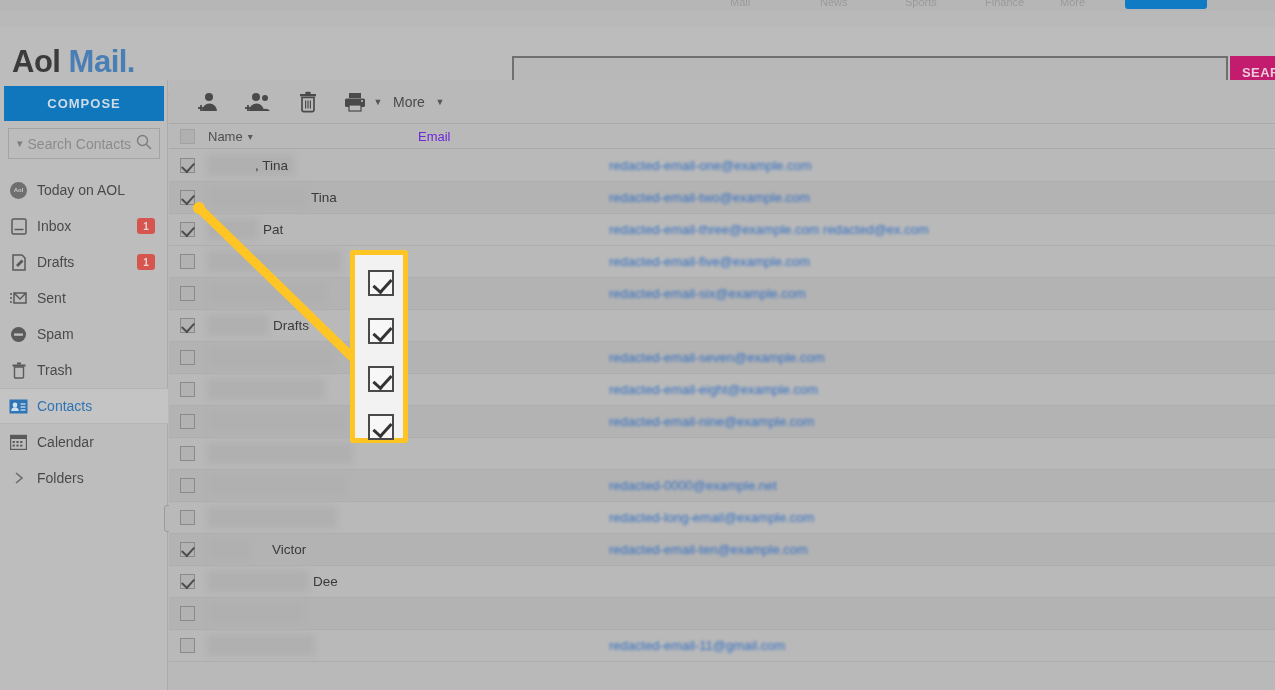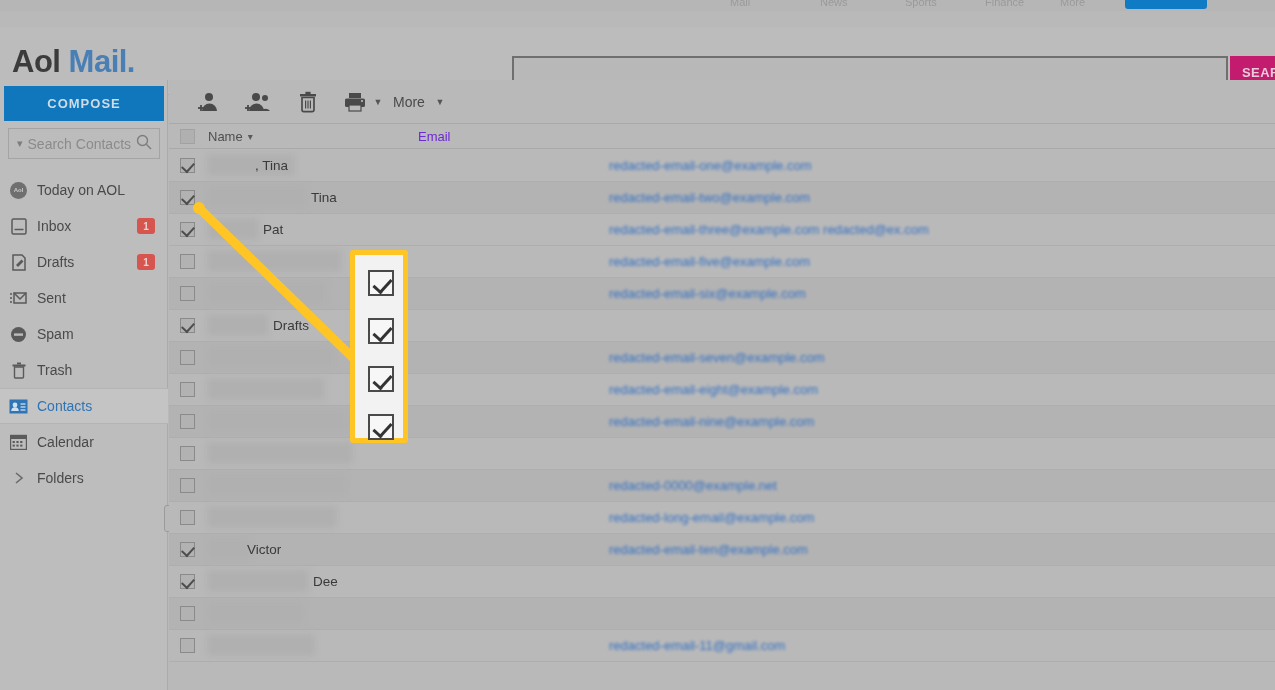--- a/index.html
+++ b/index.html
@@ -526,21 +526,21 @@
           <div class="namecell">
             <div class="blurblk" style="left: 0px; width: 130px;"></div>
             <span class="nm" style="margin-left: 134px;"></span>
           </div>
           <div class="emailcell">redacted-long-email@example.com</div>
         </div>
         <div class="row alt">
           <div class="chk on"></div>
           <div class="namecell">
             <div class="blurblk" style="left: 0px; width: 44px;"></div>
-            <span class="nm" style="margin-left: 40px;">Victor</span>
+            <span class="nm" style="margin-left: 65px;">Victor</span>
           </div>
           <div class="emailcell">redacted-email-ten@example.com</div>
         </div>
         <div class="row">
           <div class="chk on"></div>
           <div class="namecell">
             <div class="blurblk" style="left: 0px; width: 102px;"></div>
             <span class="nm" style="margin-left: 106px;">Dee</span>
           </div>
           <div class="emailcell"></div>

